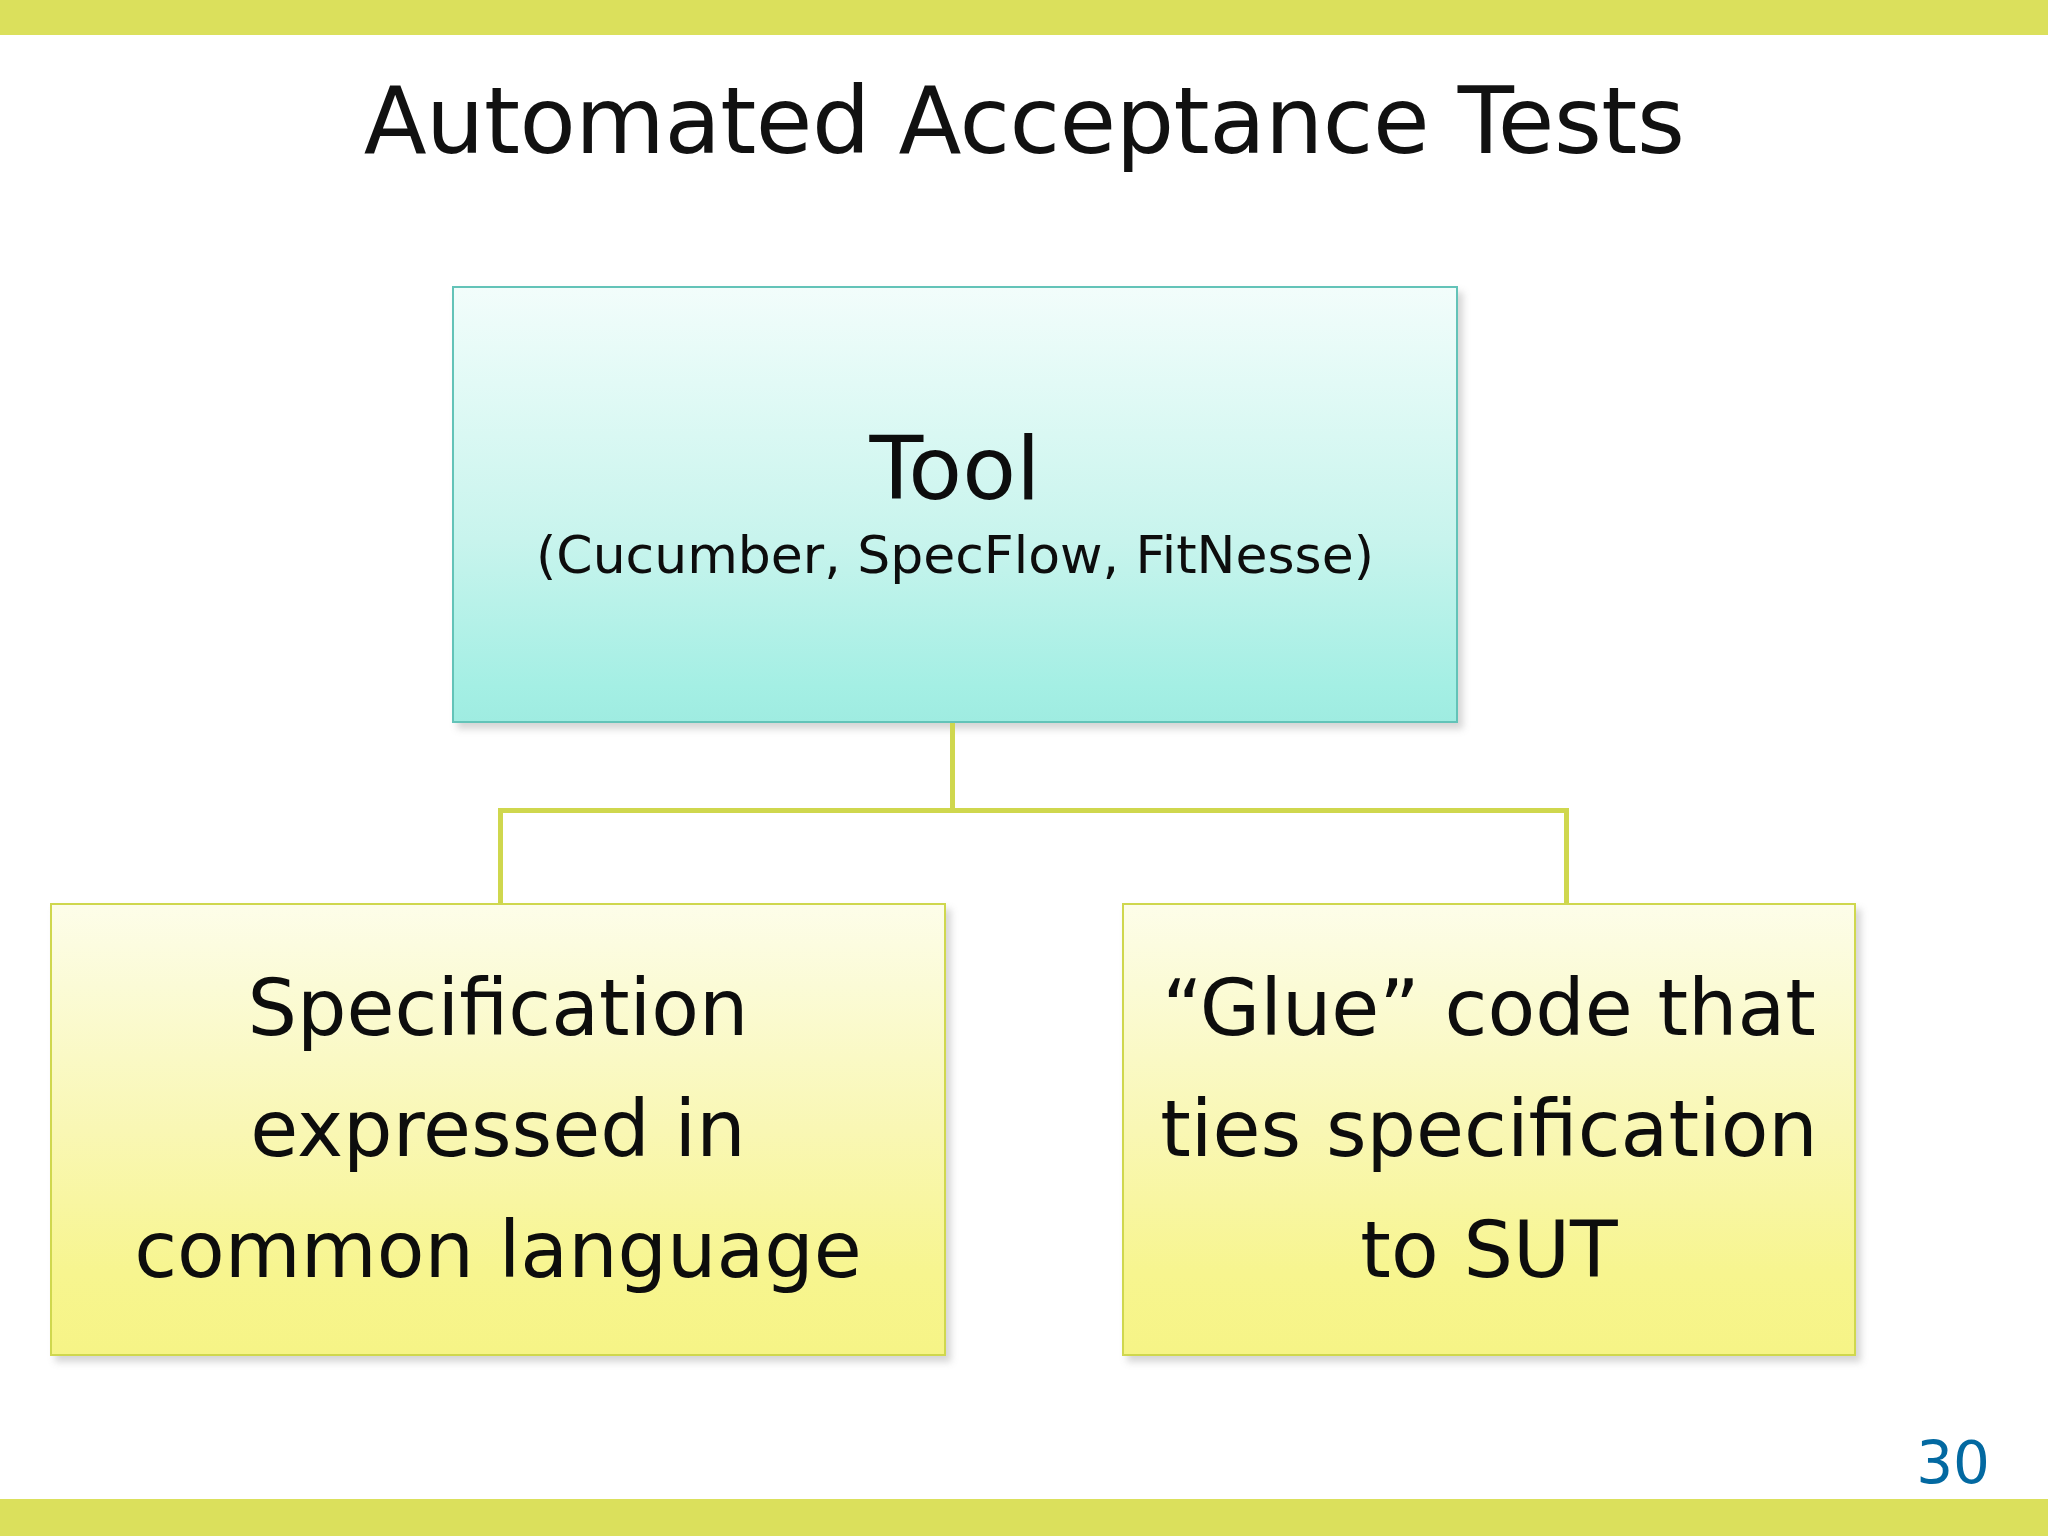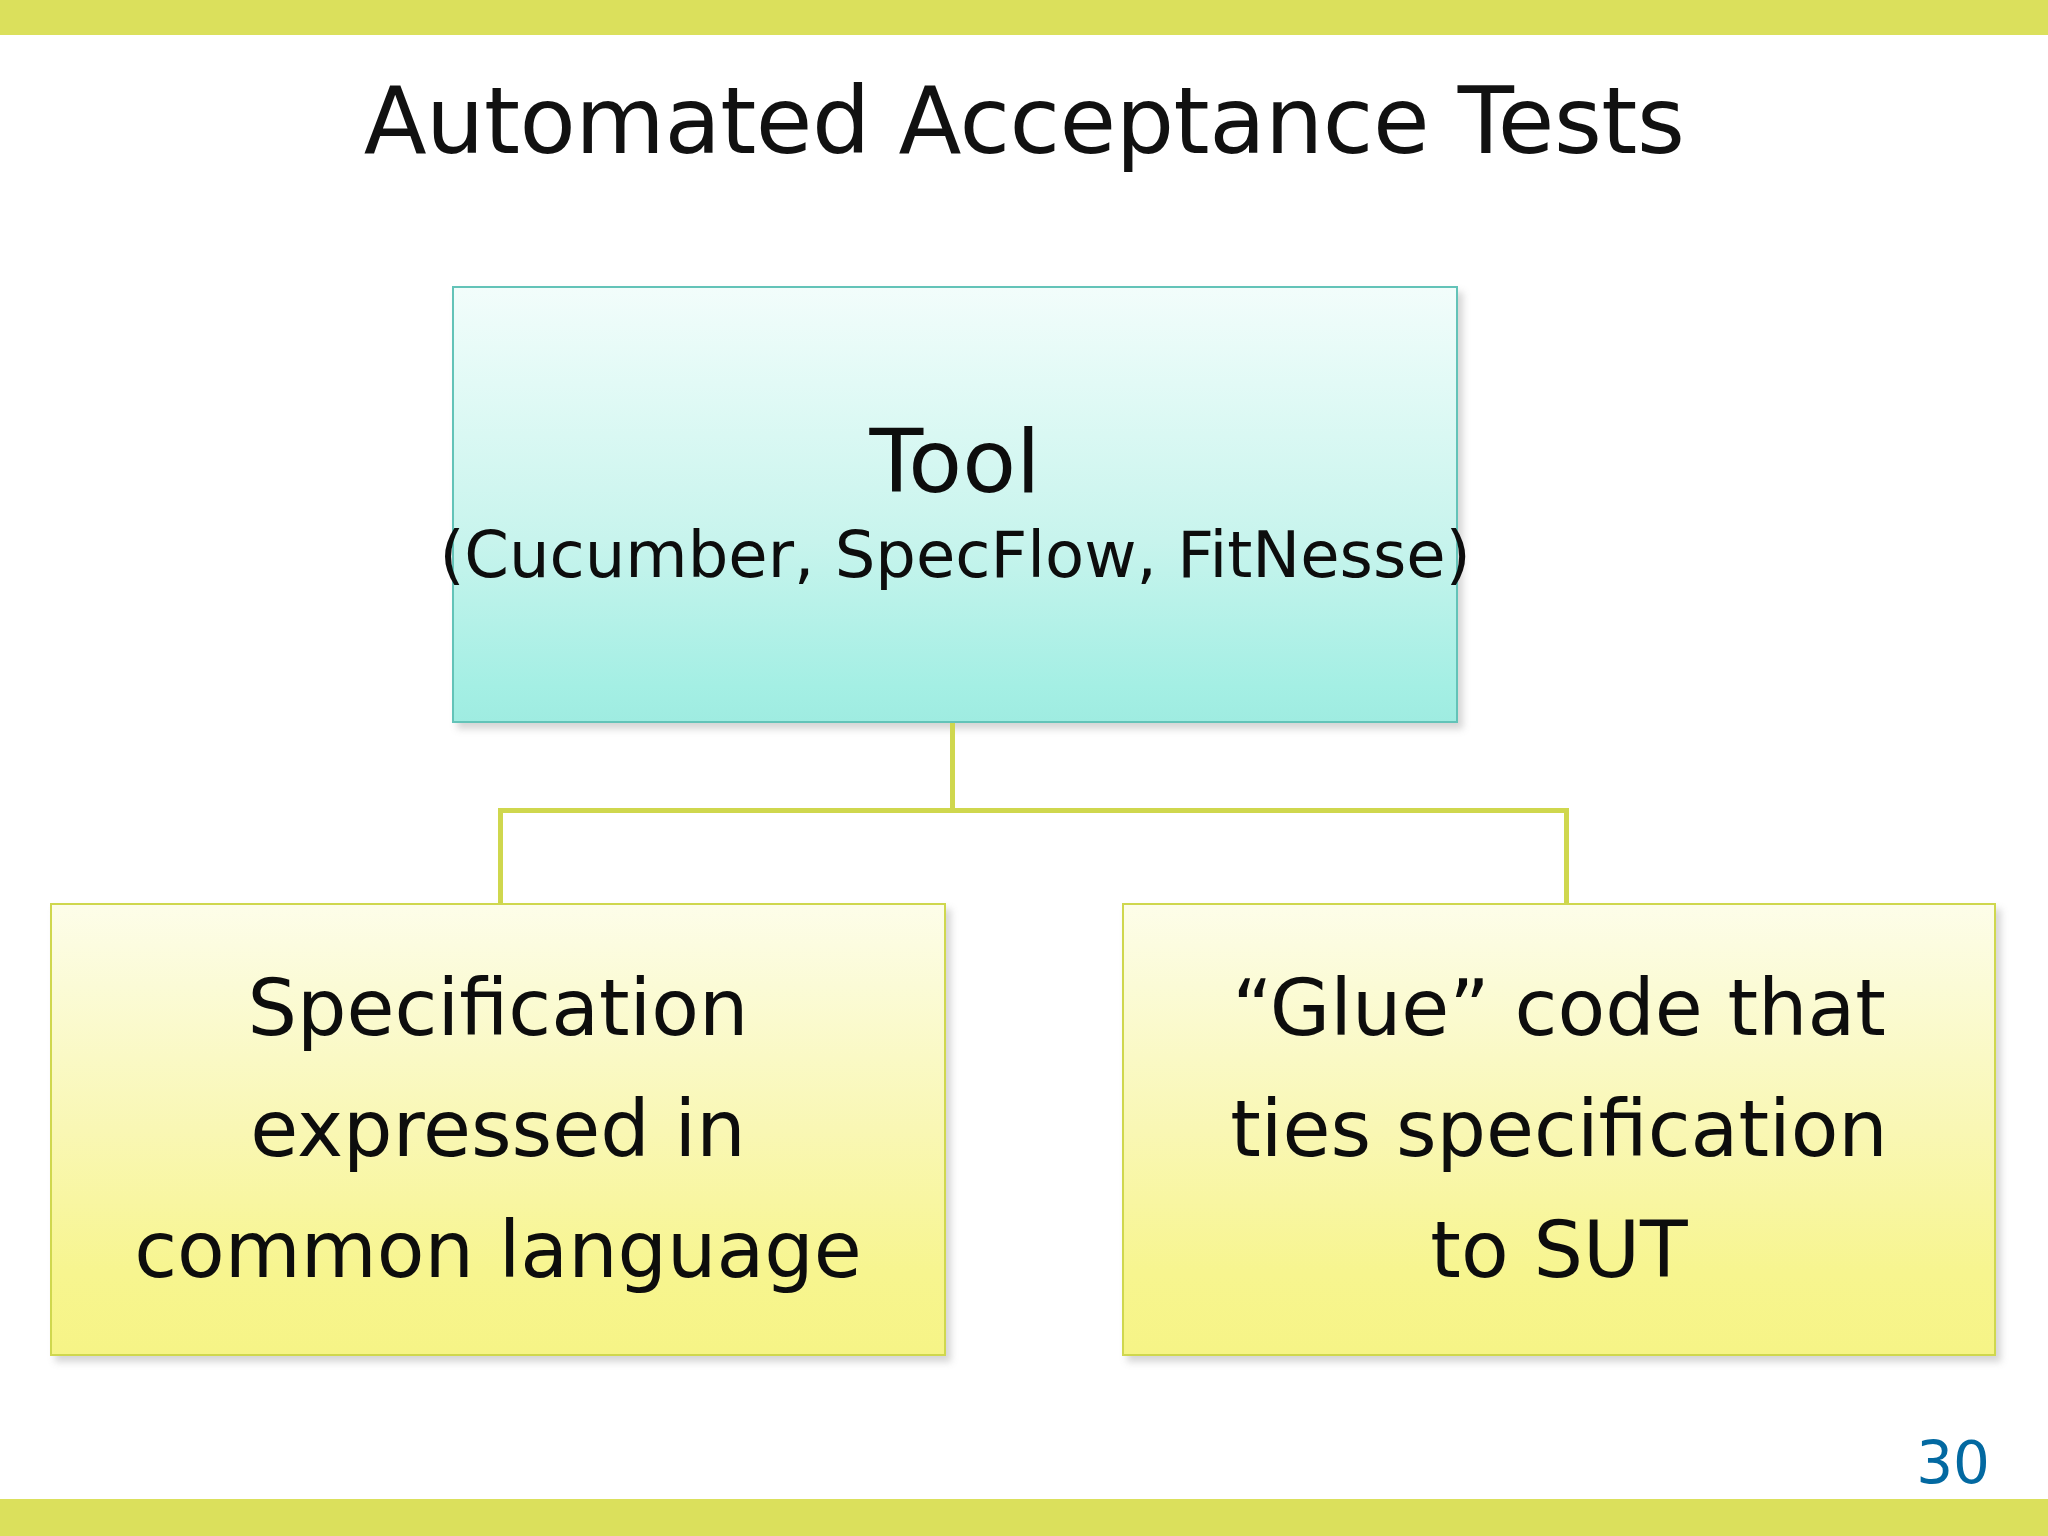--- a/index.html
+++ b/index.html
@@ -63,37 +63,37 @@
     border: 2px solid #63c3b8;
     background: linear-gradient(to bottom, #f2fdfb 0%, #e2faf6 22%, #c8f4ed 58%, #a4efe4 92%, #9fece1 100%);
   }
   #node-tool .node-title {
     font-size: 88px;
     line-height: 1.0;
     font-weight: 400;
     margin-bottom: 14px;
   }
   #node-tool .node-sub {
-    font-size: 64px;
+    font-size: 52px;
     line-height: 1.1;
     font-weight: 400;
     white-space: nowrap;
   }
 
   
   .node-leaf {
     top: 903px;
     height: 453px;
     border: 2px solid #cfd74e;
     background: linear-gradient(to bottom, #fdfde9 0%, #fbfbd6 18%, #f9f7b4 50%, #f7f58f 82%, #f6f486 100%);
     padding: 0 14px;
     gap: 36px;
   }
   #node-spec { left: 50px;   width: 896px; }
-  #node-glue { left: 1122px; width: 874px; justify-content: center; }
+  #node-glue { left: 1122px; width: 734px; justify-content: center; }
   .node-leaf .node-text {
     font-size: 78px;
     line-height: 1.09;
     font-weight: 400;
     width: 100%;
   }
 
   
   .conn {
     position: absolute;

